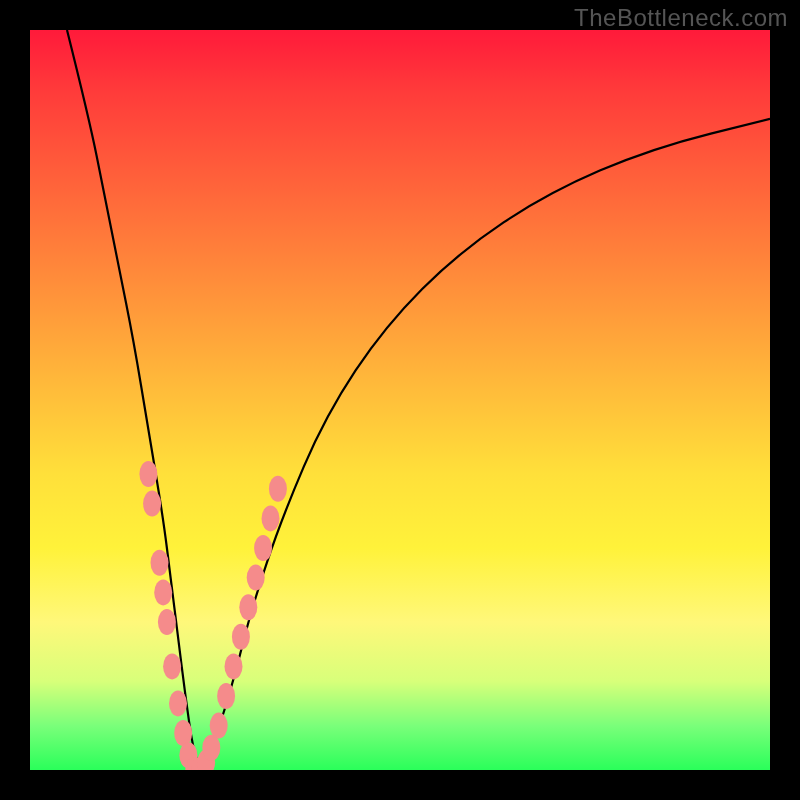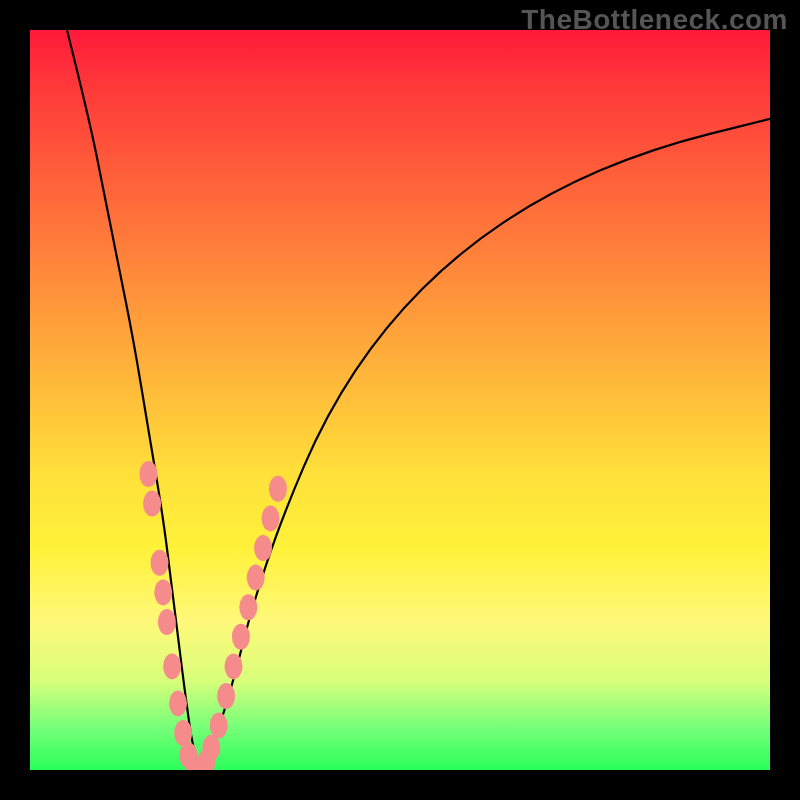--- a/index.html
+++ b/index.html
@@ -30,22 +30,22 @@
       #d8ff7a 88%,
       #7aff7a 94%,
       #2aff5a 100%
     );
   }
   .watermark {
     position: absolute;
     top: 4px;
     right: 12px;
     color: #555;
-    font-size: 28px;
-    font-weight: 700;
+    font-size: 24px;
+    font-weight: 400;
     letter-spacing: 0.5px;
     user-select: none;
   }
   svg.curve {
     position: absolute;
     left: 0;
     top: 0;
     width: 740px;
     height: 740px;
   }

